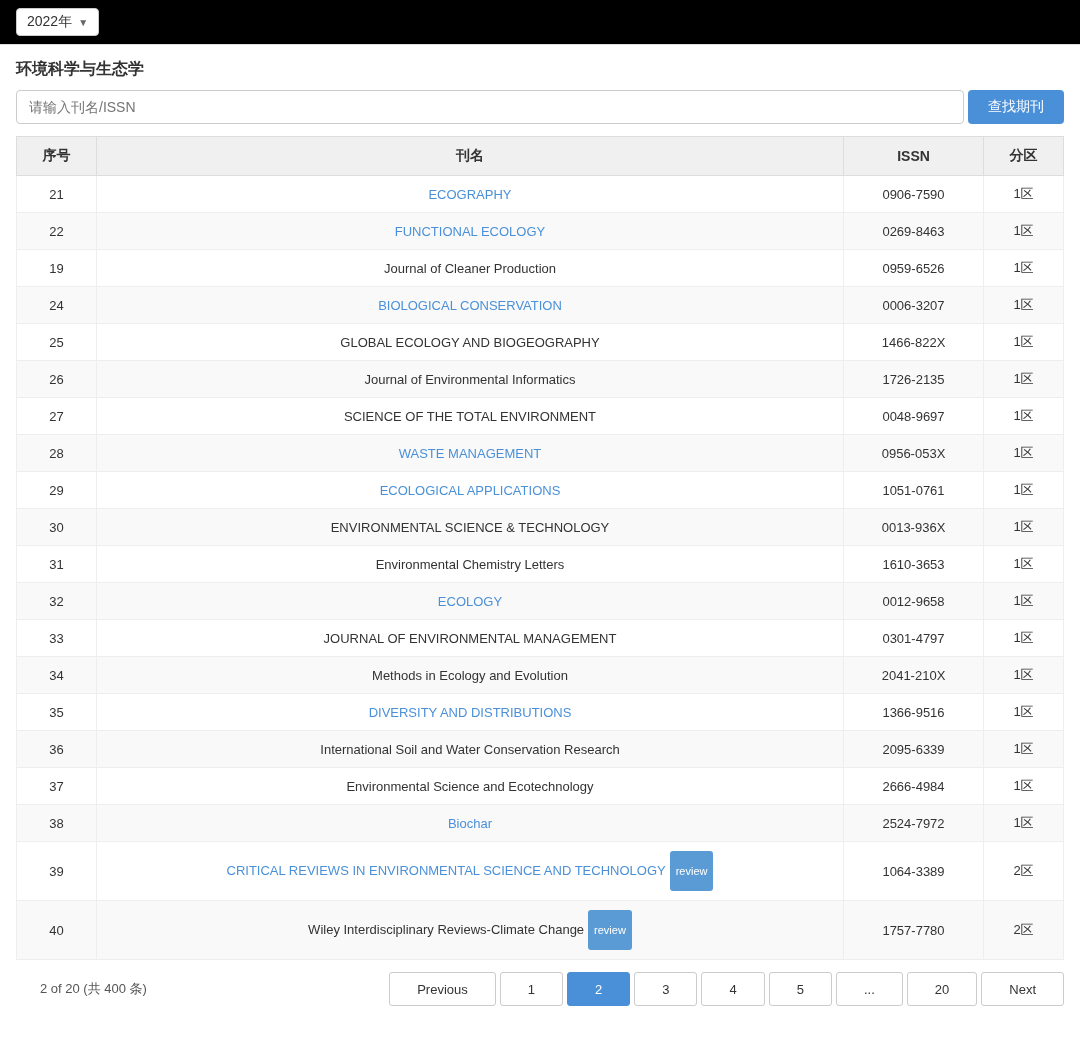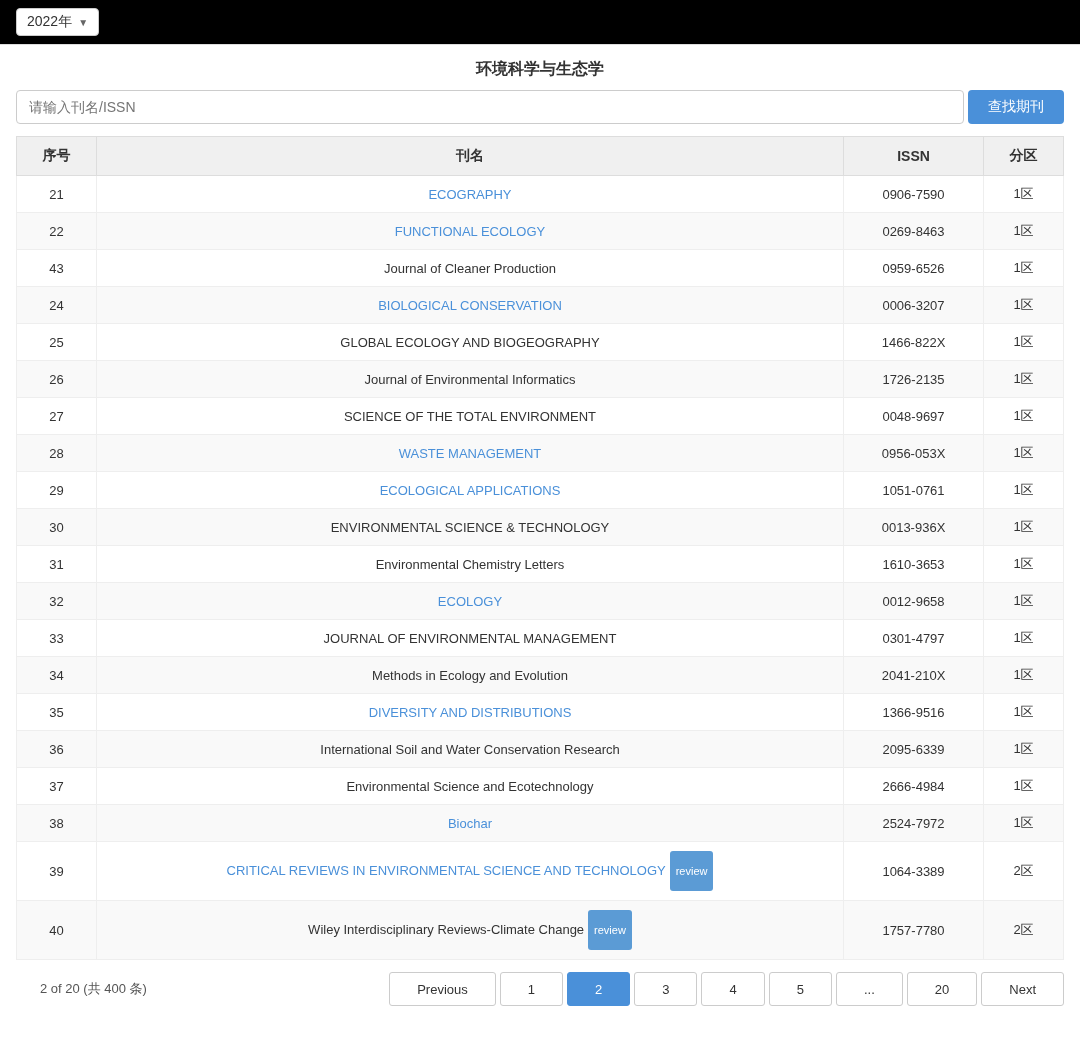--- a/index.html
+++ b/index.html
@@ -27,21 +27,20 @@
       margin-left: 6px;
       font-size: 10px;
       color: #666;
     }
 
     .category-title {
       padding: 14px 16px 10px;
       font-size: 16px;
       font-weight: bold;
       color: #333;
-      text-align: center;
     }
 
     .search-bar {
       display: flex;
       padding: 0 16px 12px;
       gap: 4px;
     }
 
     .search-input {
       flex: 1;
@@ -205,21 +204,21 @@
           <td>0906-7590</td>
           <td>1区</td>
         </tr>
         <tr>
           <td>22</td>
           <td class="journal-name">FUNCTIONAL ECOLOGY</td>
           <td>0269-8463</td>
           <td>1区</td>
         </tr>
         <tr>
-          <td>43</td>
+          <td>19</td>
           <td class="journal-name dark">Journal of Cleaner Production</td>
           <td>0959-6526</td>
           <td>1区</td>
         </tr>
         <tr>
           <td>24</td>
           <td class="journal-name">BIOLOGICAL CONSERVATION</td>
           <td>0006-3207</td>
           <td>1区</td>
         </tr>

